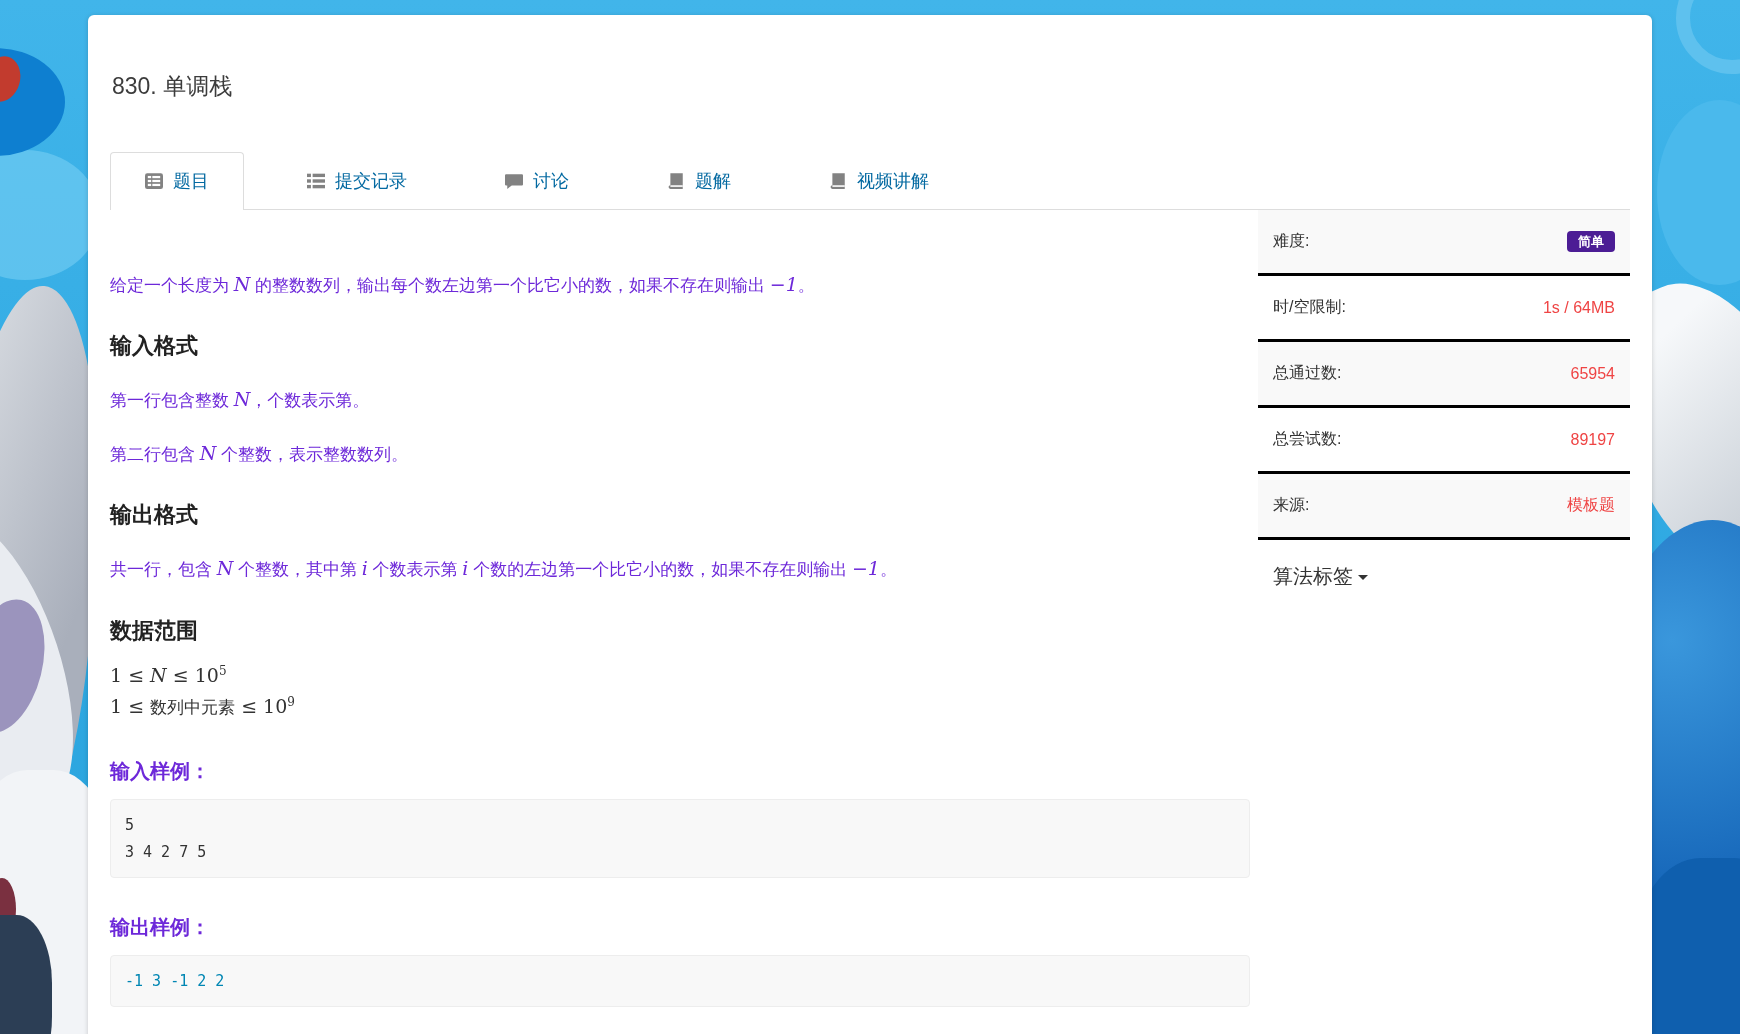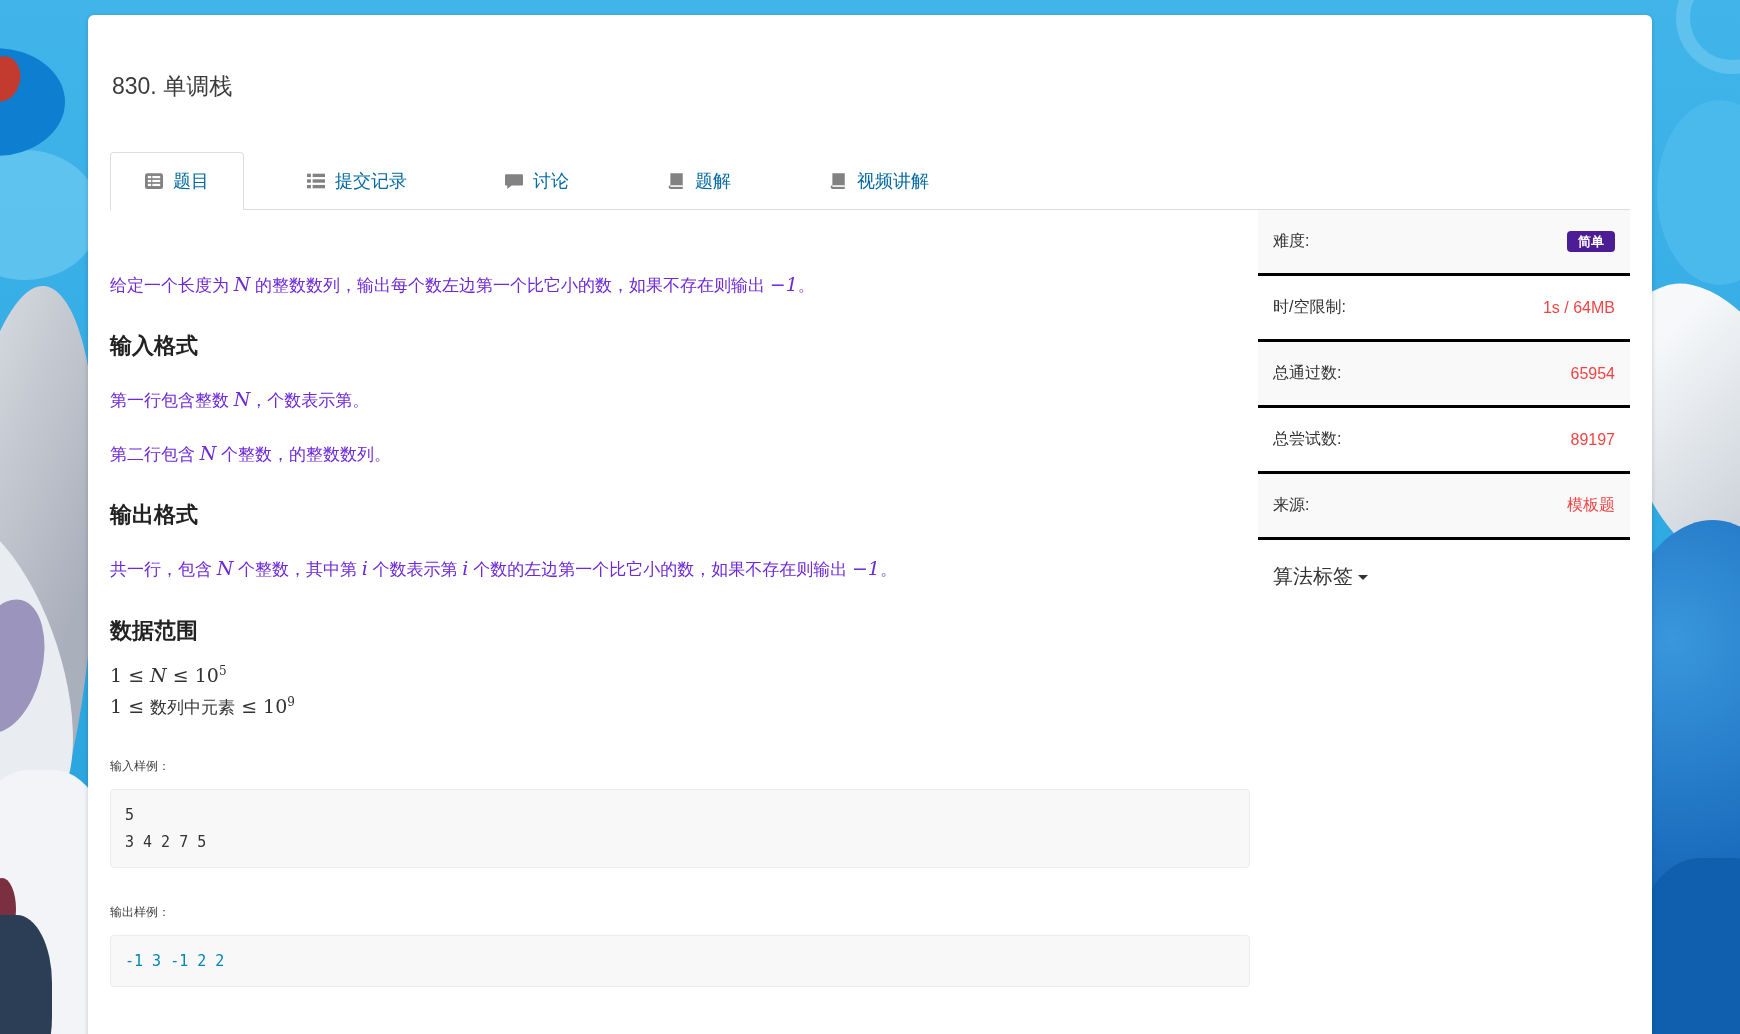--- a/index.html
+++ b/index.html
@@ -72,21 +72,21 @@
 
   .main-col p { font-size: 17px; color: #6d28d9; line-height: 1.55; margin: 24px 0; }
   .math { font-family: "DejaVu Serif", serif; font-style: italic; font-size: 19px; }
   .sec-title { font-size: 22px; font-weight: 700; color: #222; margin: 32px 0 14px; }
   .range-line { font-family: "DejaVu Serif", serif; font-size: 19px; color: #333;
                 line-height: 1.65; }
   .range-line .mvar { font-style: italic; }
   .range-line .mcjk { font-family: "Liberation Sans", "DejaVu Sans", sans-serif;
                       font-size: 17px; font-style: normal; }
   .range-line sup { font-size: 12px; }
-  .sample-title { font-size: 12px; font-weight: 400; color: #404040; margin: 36px 0 0; }
+  .sample-title { font-size: 20px; font-weight: 700; color: #6d28d9; margin: 36px 0 0; }
   pre.codeblock {
     margin-top: 14px; background: #f8f8f8; border: 1px solid #ededed; border-radius: 4px;
     padding: 12px 14px; font-family: "DejaVu Sans Mono", "Liberation Mono", monospace;
     font-size: 15px; line-height: 1.75; color: #333; white-space: pre;
   }
   pre.codeblock.out { color: #0086b3; }
 
   
   .side-row { display: flex; justify-content: space-between; align-items: center;
               padding: 21px 15px; border-bottom: 3px solid #000000; font-size: 16px; color: #333; }
@@ -180,21 +180,21 @@
   </div>
 
   <div class="content-row">
 
     <div class="main-col">
 
       <p><span>给定一个长度为 </span><span class="math">N</span><span> 的整数数列，输出每个数左边第一个比它小的数，如果不存在则输出 </span><span class="math">−1</span><span>。</span></p>
 
       <div class="sec-title">输入格式</div>
       <p><span>第一行包含整数 </span><span class="math">N</span><span>，个数表示第。</span></p>
-      <p><span>第二行包含 </span><span class="math">N</span><span> 个整数，的整数数列。</span></p>
+      <p><span>第二行包含 </span><span class="math">N</span><span> 个整数，表示整数数列。</span></p>
 
       <div class="sec-title">输出格式</div>
       <p><span>共一行，包含 </span><span class="math">N</span><span> 个整数，其中第 </span><span class="math">i</span><span> 个数表示第 </span><span class="math">i</span><span> 个数的左边第一个比它小的数，如果不存在则输出 </span><span class="math">−1</span><span>。</span></p>
 
       <div class="sec-title">数据范围</div>
       <div class="range-line"><span>1 ≤ </span><span class="mvar">N</span><span> ≤ 10</span><sup>5</sup></div>
       <div class="range-line"><span>1 ≤ </span><span class="mcjk">数列中元素</span><span> ≤ 10</span><sup>9</sup></div>
 
       <div class="sample-title">输入样例：</div>
       <pre class="codeblock">5

